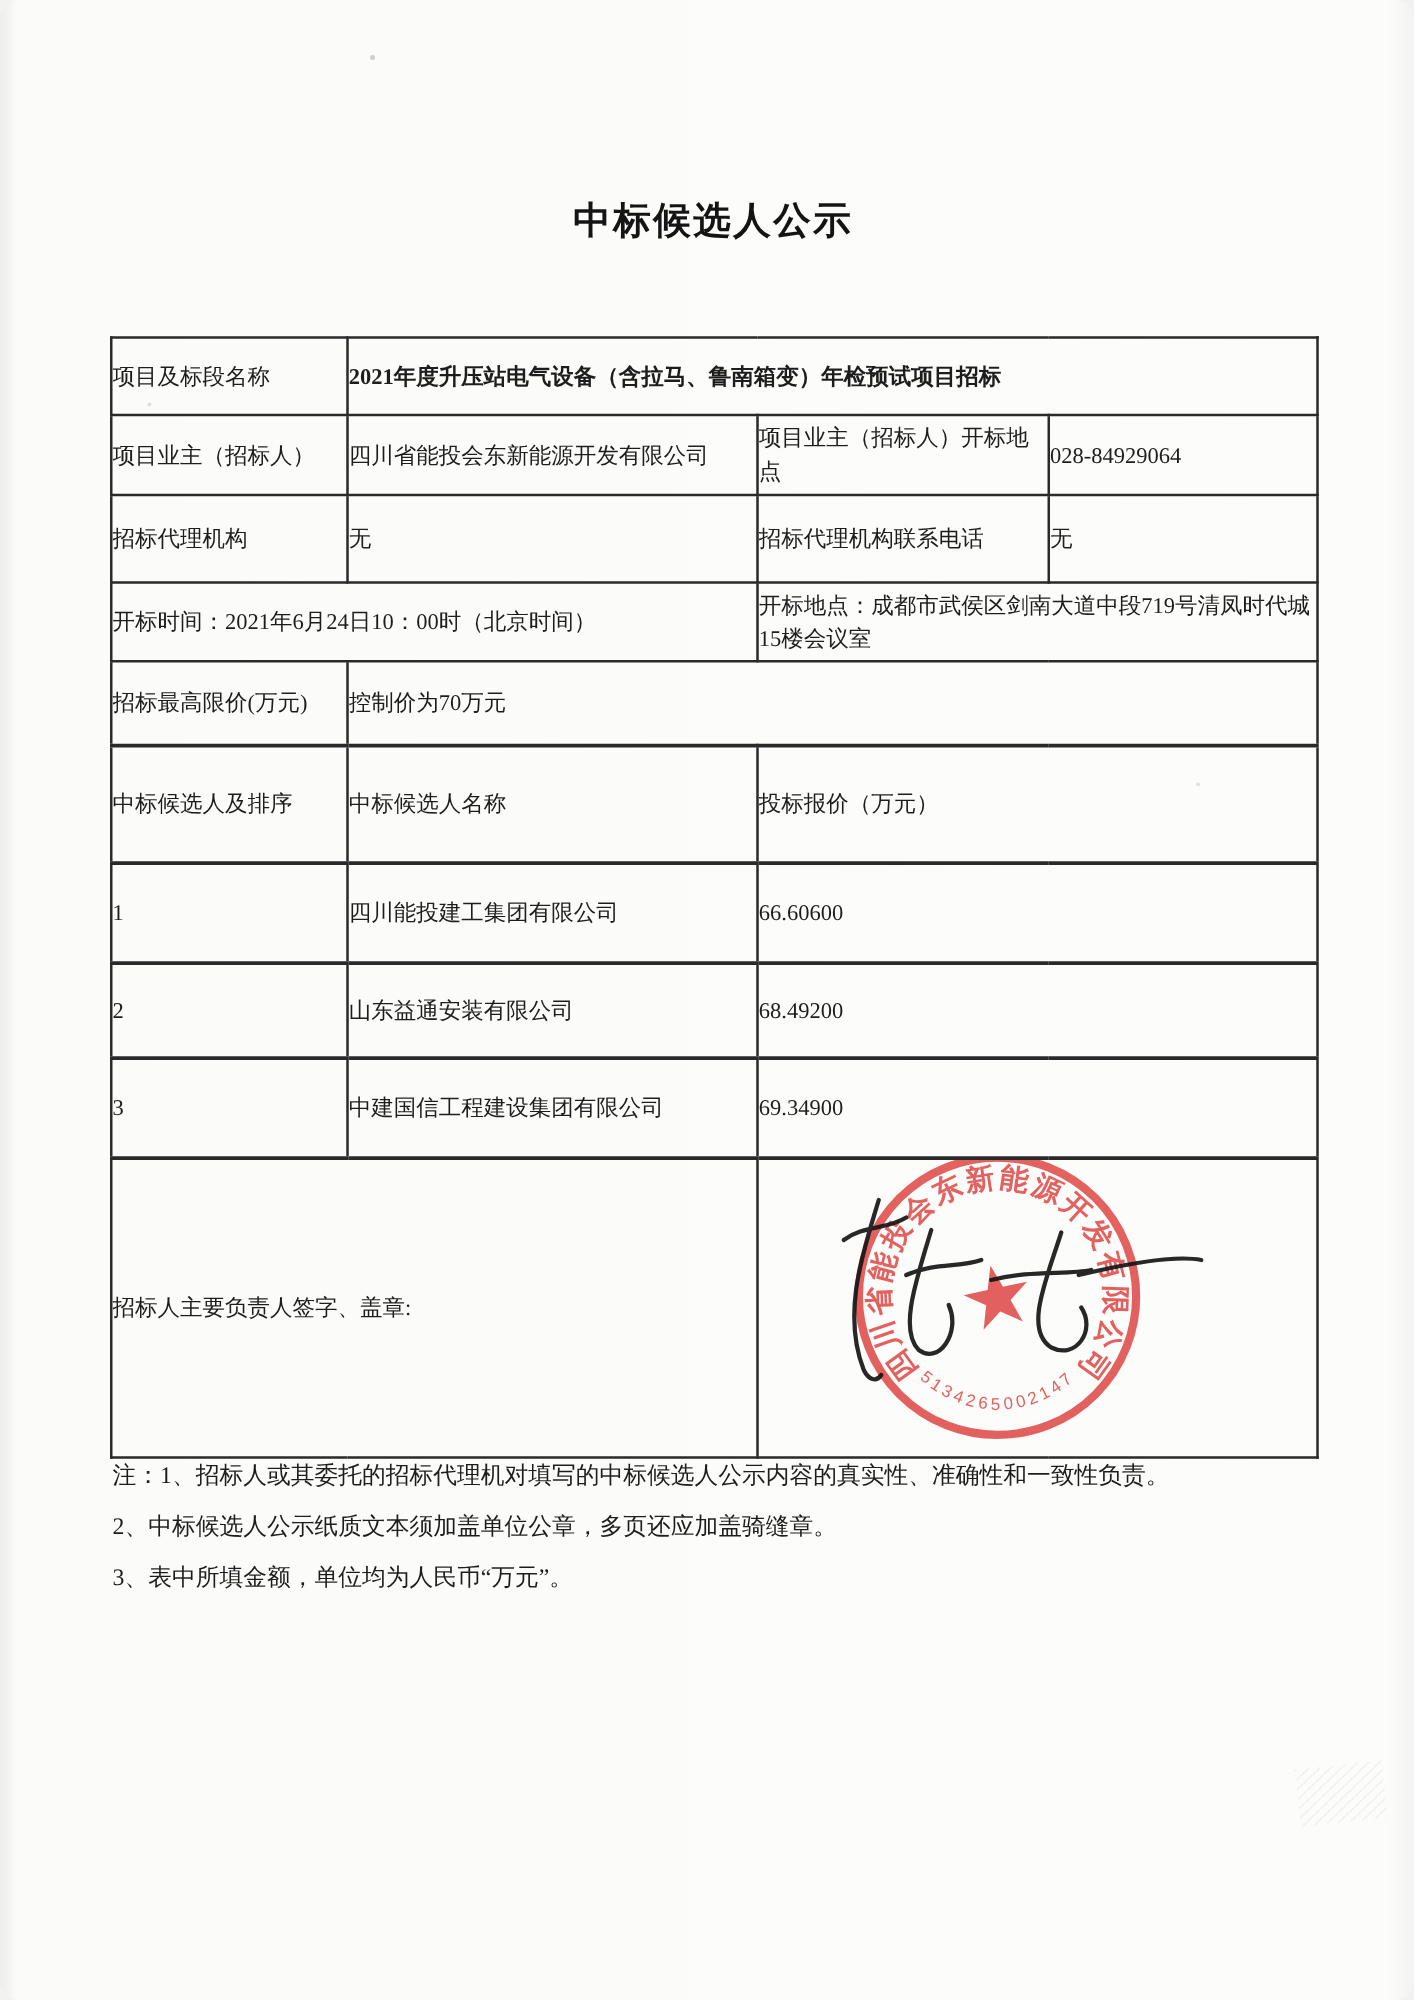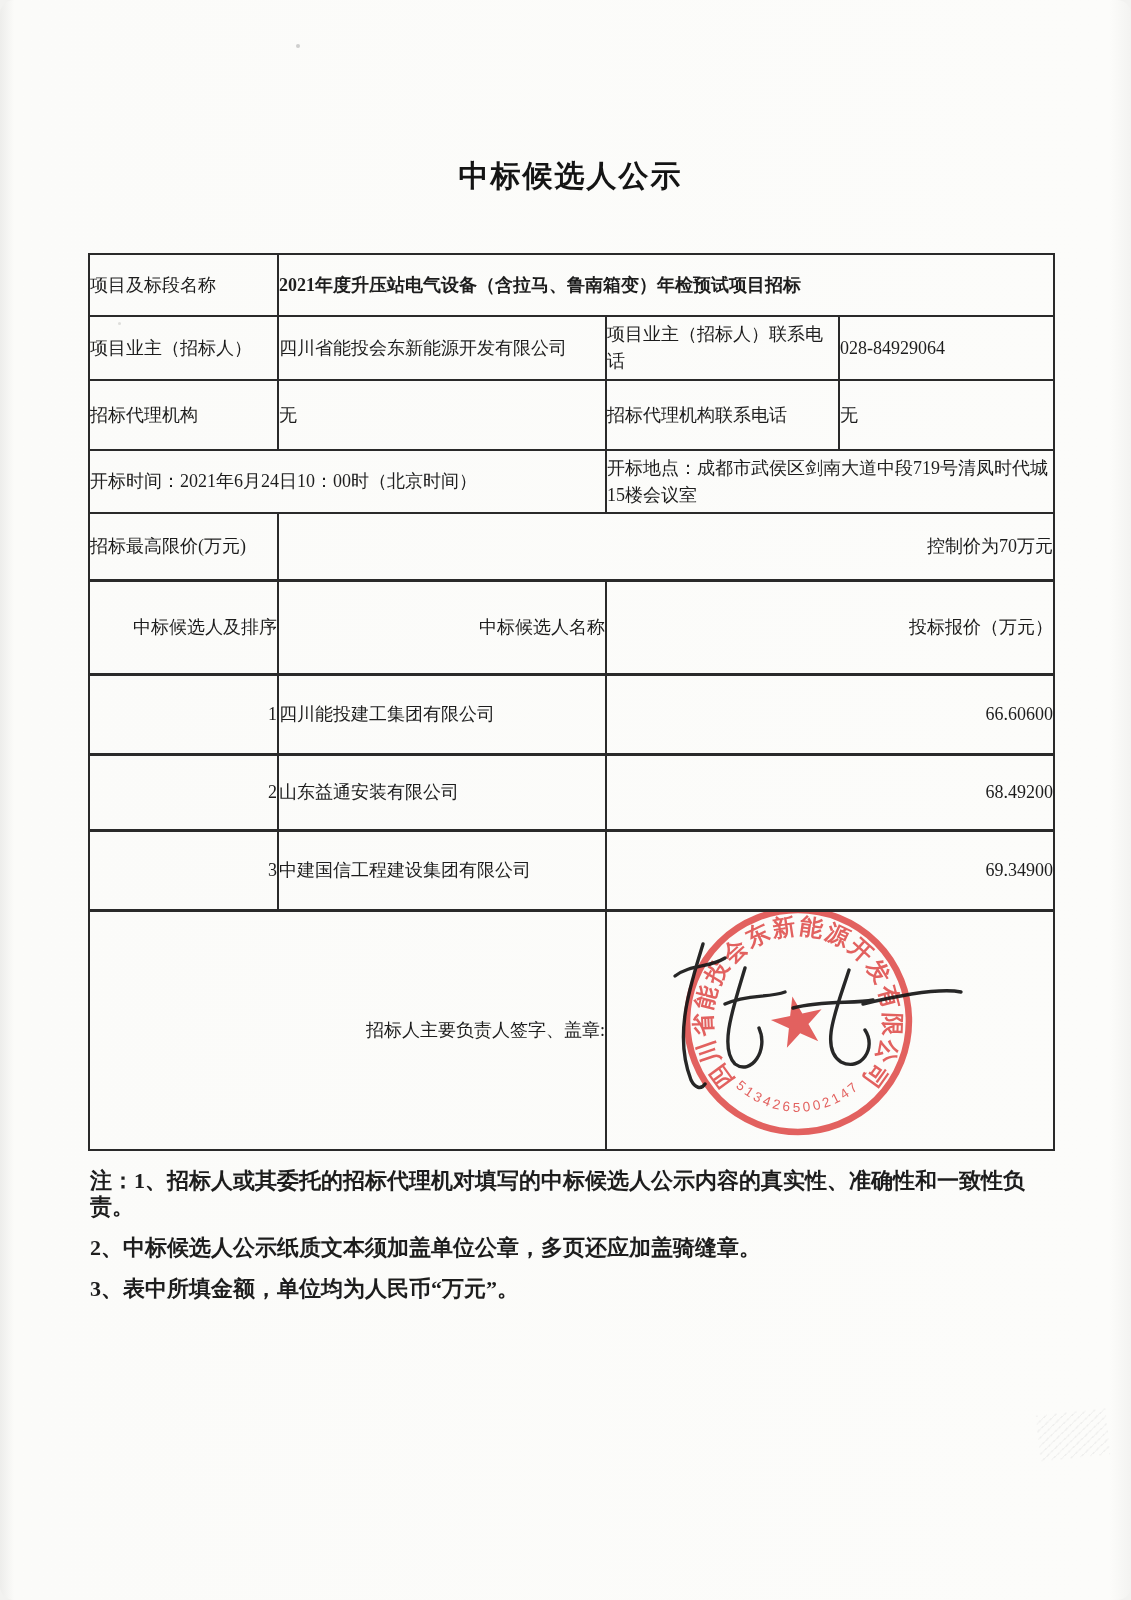--- a/index.html
+++ b/index.html
@@ -21,48 +21,48 @@
   .doc-title{
     position:absolute;
     left:88px;top:156px;width:965px;
     margin:0;
     text-align:center;
     font-family:"Liberation Sans","DejaVu Sans",sans-serif;
     font-size:30px;font-weight:700;letter-spacing:2px;
     color:#141414;
   }
   table.bid-table{
-    position:absolute;left:88px;top:253px;
+    position:absolute;left:88px;top:269px;
     width:965px;
     border-collapse:collapse;
     table-layout:fixed;
     font-size:18px;
     color:#1d1d1d;
   }
   table.bid-table td{
     border:2px solid #2a2a2a;
     padding:0;
     vertical-align:middle;
     line-height:1.5;
     overflow:hidden;
   }
   tr.thick td{border-bottom-width:3px;}
   td.lbl{padding-left:9px;text-align:left;}
   td.val-left{padding-left:10px;text-align:left;}
-  td.ctr{text-align:right;}
+  td.ctr{text-align:left;}
   td.bold-ctr{text-align:left;font-weight:700;}
   td.wrap{padding:6px 4px 6px 10px;line-height:1.6;font-family:Liberation Serif, serif;}
   .sig-cell{position:relative;overflow:visible;}
   
   .stamp-svg{position:absolute;left:70px;top:-12px;width:242px;height:242px;opacity:.9;}
   .sig-svg{position:absolute;left:0;top:0;width:443px;height:226px;}
   
   .notes{
     position:absolute;left:90px;top:1168px;width:975px;
-    font-size:22px;line-height:26px;color:#1d1d1d;font-weight:bold;
+    font-size:19px;line-height:26px;color:#1d1d1d;
   }
   .notes .note{margin:0 0 15px 0;}
   
   .speck{position:absolute;border-radius:50%;background:#9a9a98;opacity:.45;}
   .speck.s1{left:296px;top:44px;width:4px;height:4px;}
   .speck.s2{left:118px;top:322px;width:3px;height:3px;opacity:.3;}
   .speck.s3{left:957px;top:626px;width:3px;height:3px;opacity:.3;}
   .smudge{
     position:absolute;left:1038px;top:1412px;width:70px;height:46px;
     background:repeating-linear-gradient(-38deg,rgba(120,120,125,.18) 0 1px,transparent 1px 6px);
@@ -86,21 +86,21 @@
     <tbody>
 
       <tr style="height:62px">
         <td class="lbl">项目及标段名称</td>
         <td class="bold-ctr" colspan="3">2021年度升压站电气设备（含拉马、鲁南箱变）年检预试项目招标</td>
       </tr>
 
       <tr style="height:64px">
         <td class="lbl">项目业主（招标人）</td>
         <td class="val-left">四川省能投会东新能源开发有限公司</td>
-        <td class="lbl">项目业主（招标人）联系电话</td>
+        <td class="lbl">项目业主（招标人）开标地点</td>
         <td class="val-left">028-84929064</td>
       </tr>
 
       <tr style="height:70px">
         <td class="lbl">招标代理机构</td>
         <td class="val-left">无</td>
         <td class="lbl">招标代理机构联系电话</td>
         <td class="val-left">无</td>
       </tr>
 

